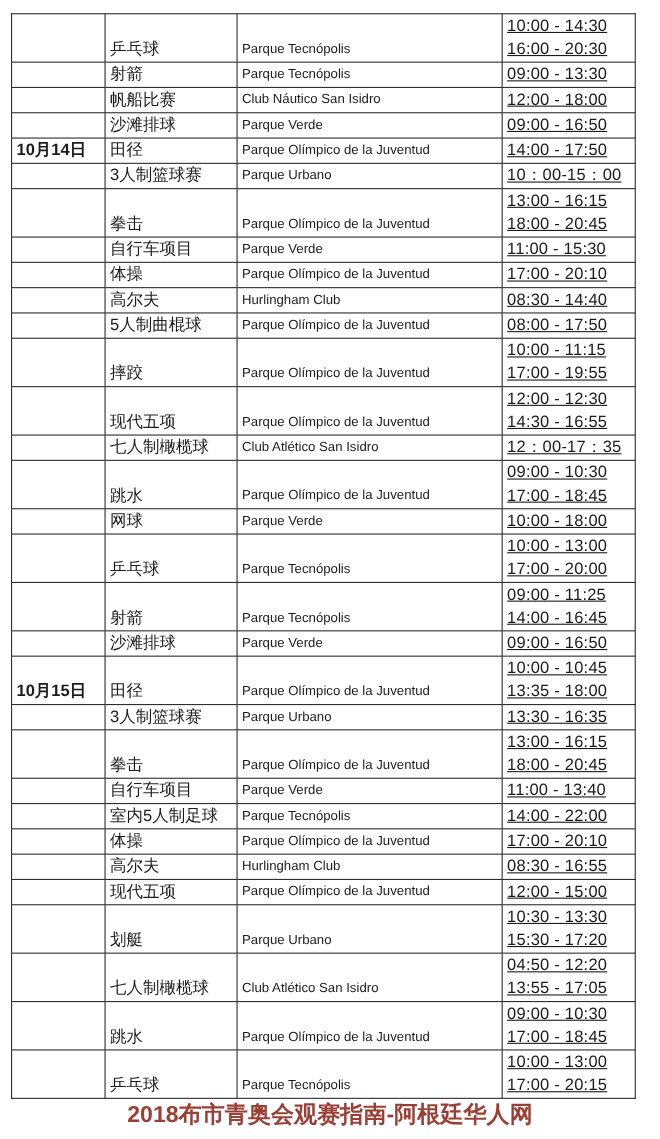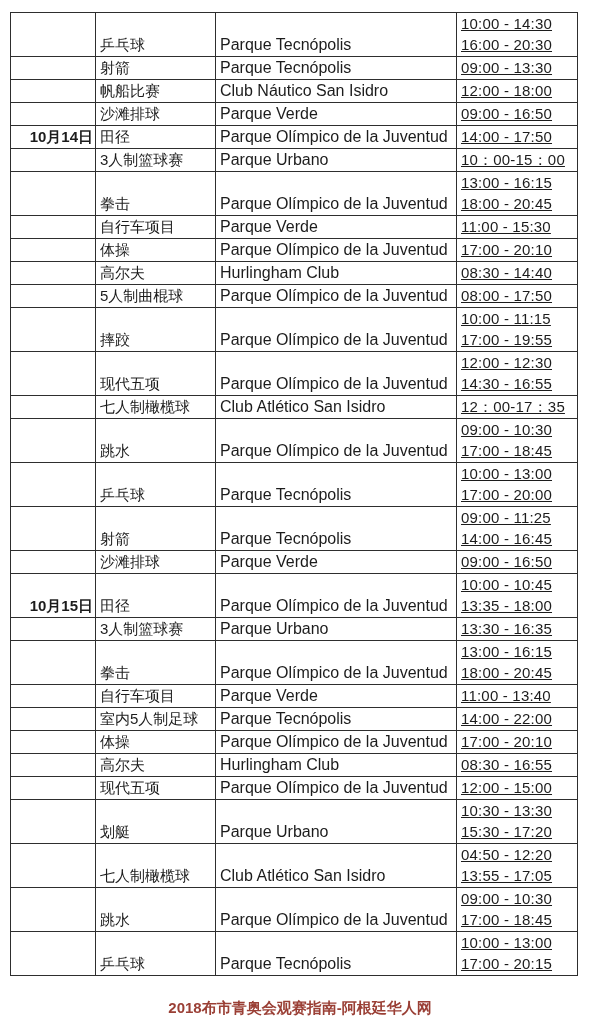--- a/index.html
+++ b/index.html
@@ -32,36 +32,35 @@
     overflow: hidden;
     white-space: nowrap;
   }
   table.schedule td .line {
     height: 21px;
     line-height: 21px;
   }
   td.c-date {
     font-weight: bold;
     padding-left: 5px;
-    text-align: right;
   }
   td.c-venue .line {
-    font-size: 16px;
+    font-size: 12px;
   }
   td.c-time .line {
     letter-spacing: 0.2px;
     text-decoration: underline;
   }
   .footer {
     position: absolute;
     top: 999px;
     left: 0;
     width: 600px;
     text-align: center;
-    font-size: 15px;
+    font-size: 21px;
     font-weight: bold;
     color: #9a3f35;
   }
 </style>
 </head>
 <body>
 
 <div class="page">
 
   <table class="schedule">
@@ -255,20 +254,32 @@
             <div class="line">Parque Olímpico de la Juventud</div>
           </td>
           <td class="c-time">
             <div class="line">09:00 - 10:30</div>
             <div class="line">17:00 - 18:45</div>
           </td>
         </tr>
         <tr>
           <td class="c-date"></td>
           <td class="c-sport">
+            <div class="line">网球</div>
+          </td>
+          <td class="c-venue">
+            <div class="line">Parque Verde</div>
+          </td>
+          <td class="c-time">
+            <div class="line">10:00 - 18:00</div>
+          </td>
+        </tr>
+        <tr>
+          <td class="c-date"></td>
+          <td class="c-sport">
             <div class="line">乒乓球</div>
           </td>
           <td class="c-venue">
             <div class="line">Parque Tecnópolis</div>
           </td>
           <td class="c-time">
             <div class="line">10:00 - 13:00</div>
             <div class="line">17:00 - 20:00</div>
           </td>
         </tr>

